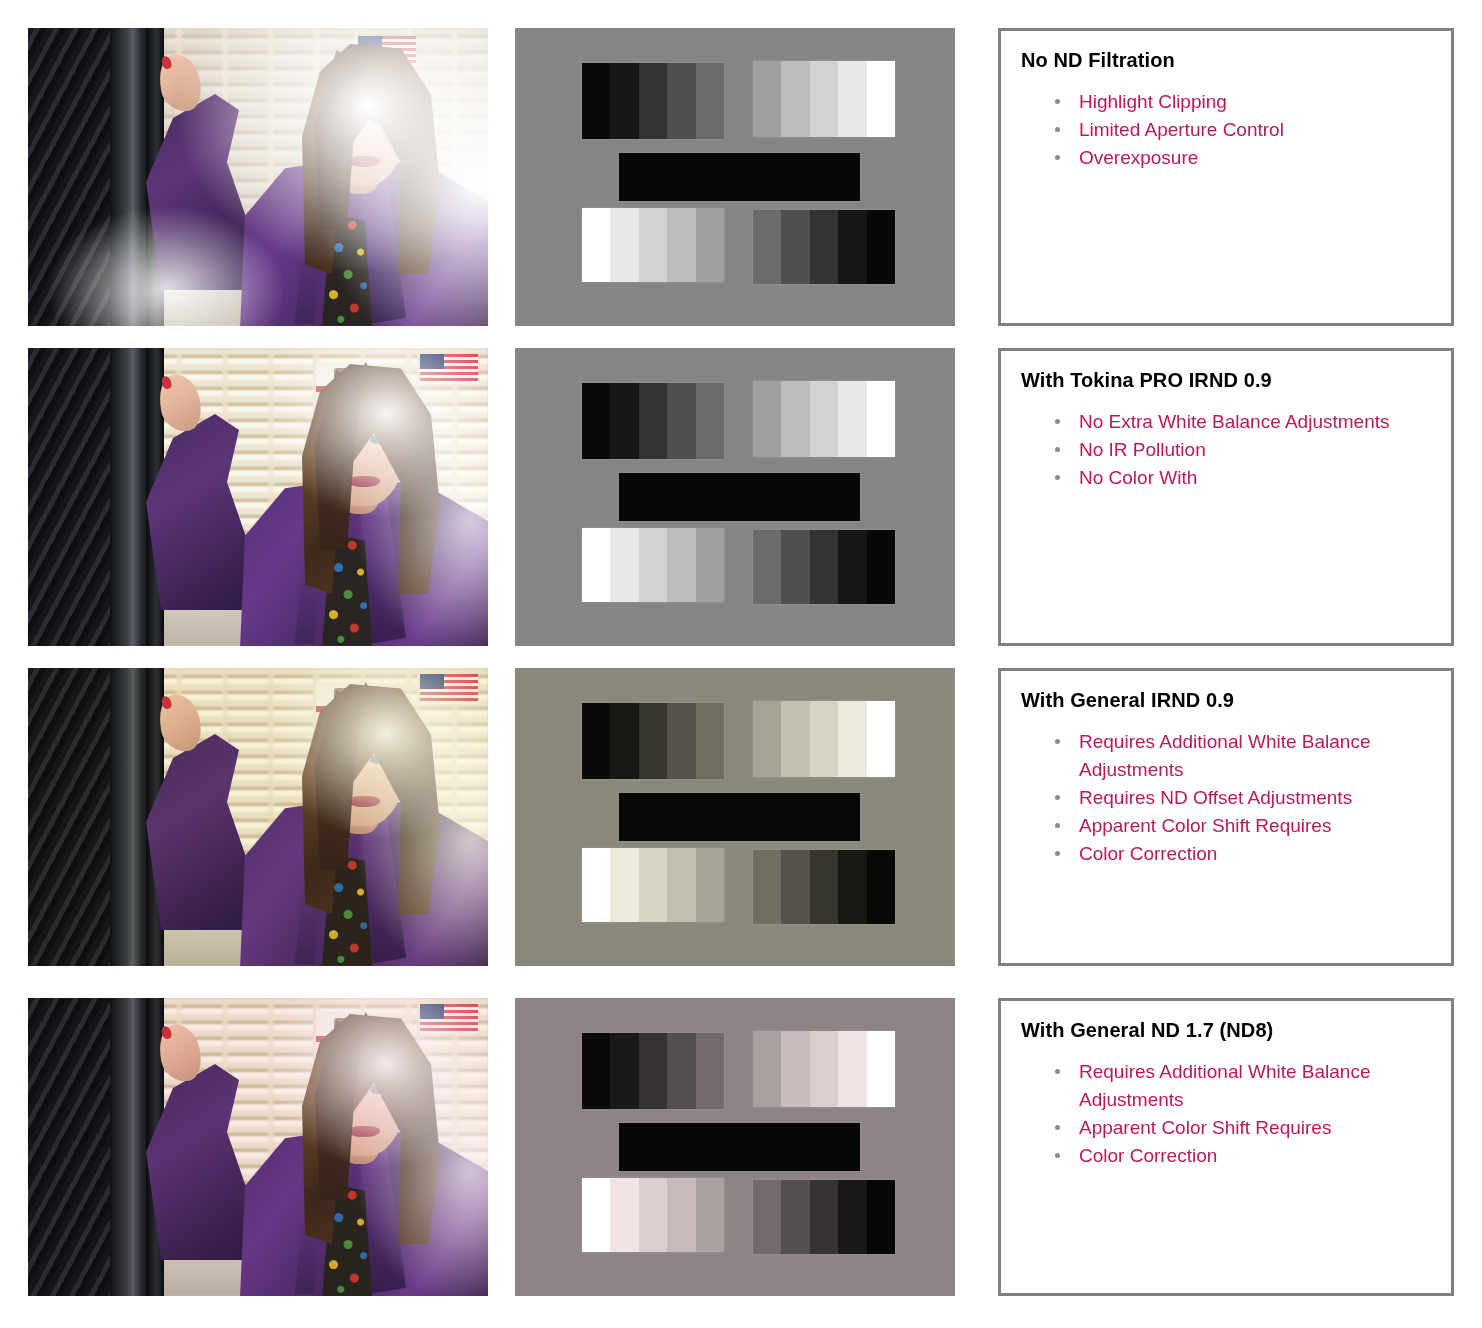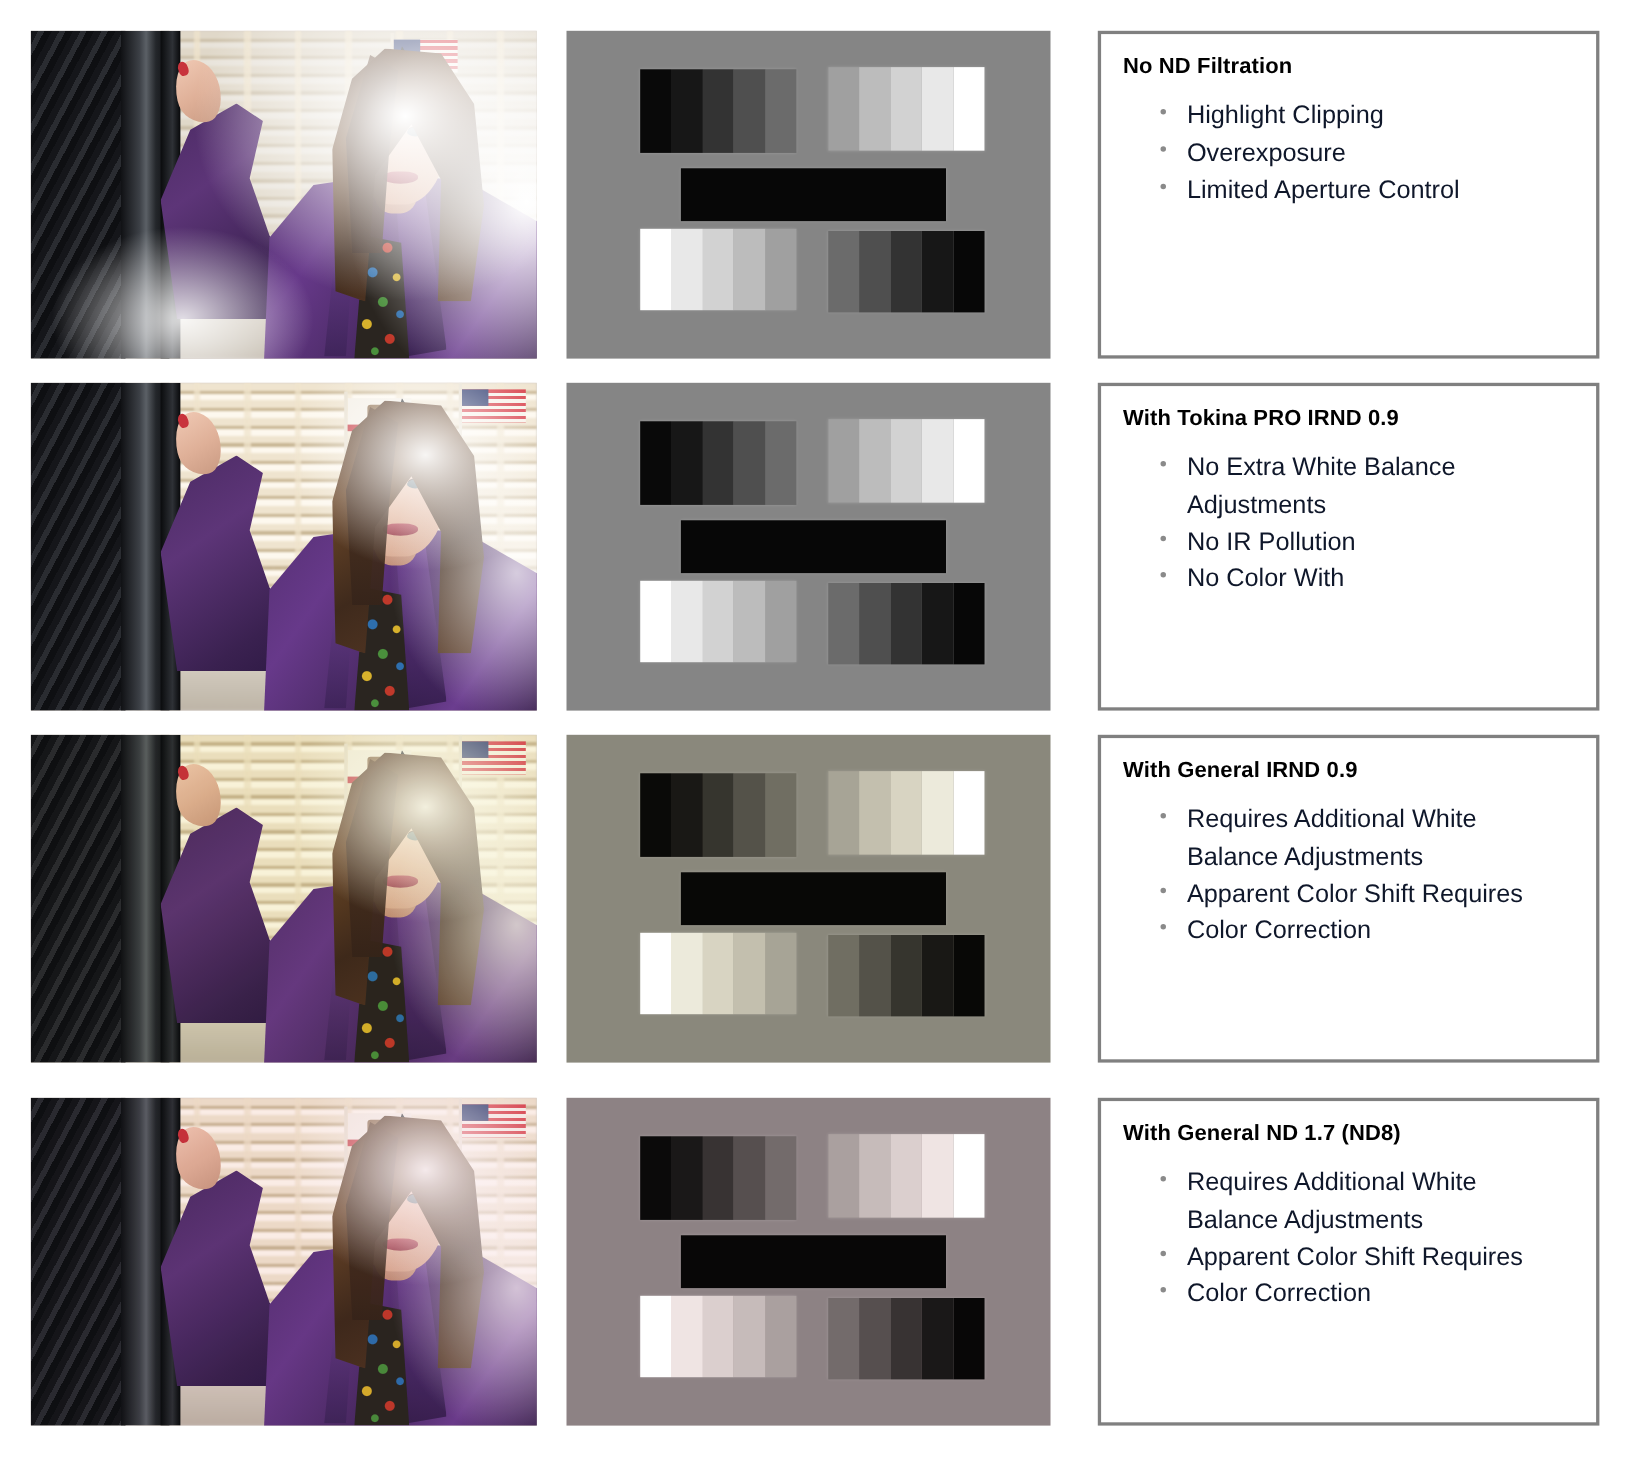--- a/index.html
+++ b/index.html
@@ -278,23 +278,23 @@
     letter-spacing: .1px;
     margin-bottom: 16px;
   }
   .panel ul {
     list-style: none;
     margin-left: 22px;
   }
   .panel li {
     position: relative;
     padding-left: 36px;
-    font-size: 23px;
+    font-size: 19px;
     line-height: 1.47;
-    color: #0f172a;
+    color: #be185d;
   }
   .panel li::before {
     content: "";
     position: absolute;
     left: 12px; top: 11px;
     width: 5px; height: 5px;
     border-radius: 50%;
     background: #8a8a8a;
   }
 </style>
@@ -372,22 +372,22 @@
           <span style="background: rgb(51, 51, 51);"></span>
           <span style="background: rgb(23, 23, 23);"></span>
           <span style="background: rgb(7, 7, 7);"></span>
         </div>
     </div>
 
     <div class="panel">
       <h2>No ND Filtration</h2>
       <ul>
         <li>Highlight Clipping</li>
+        <li>Limited Aperture Control</li>
         <li>Overexposure</li>
-        <li>Limited Aperture Control</li>
       </ul>
     </div>
   </div>
 
   <div class="row r1">
     <div class="photo">
       <div class="scene">
         <div class="facade"></div>
         <div class="mullions"></div>
         <div class="spray"></div>
@@ -544,20 +544,21 @@
           <span style="background: rgb(54, 53, 46);"></span>
           <span style="background: rgb(25, 24, 21);"></span>
           <span style="background: rgb(8, 8, 6);"></span>
         </div>
     </div>
 
     <div class="panel">
       <h2>With General IRND 0.9</h2>
       <ul>
         <li>Requires Additional White Balance Adjustments</li>
+        <li>Requires ND Offset Adjustments</li>
         <li>Apparent Color Shift Requires</li>
         <li>Color Correction</li>
       </ul>
     </div>
   </div>
 
   <div class="row r3">
     <div class="photo">
       <div class="scene">
         <div class="facade"></div>

